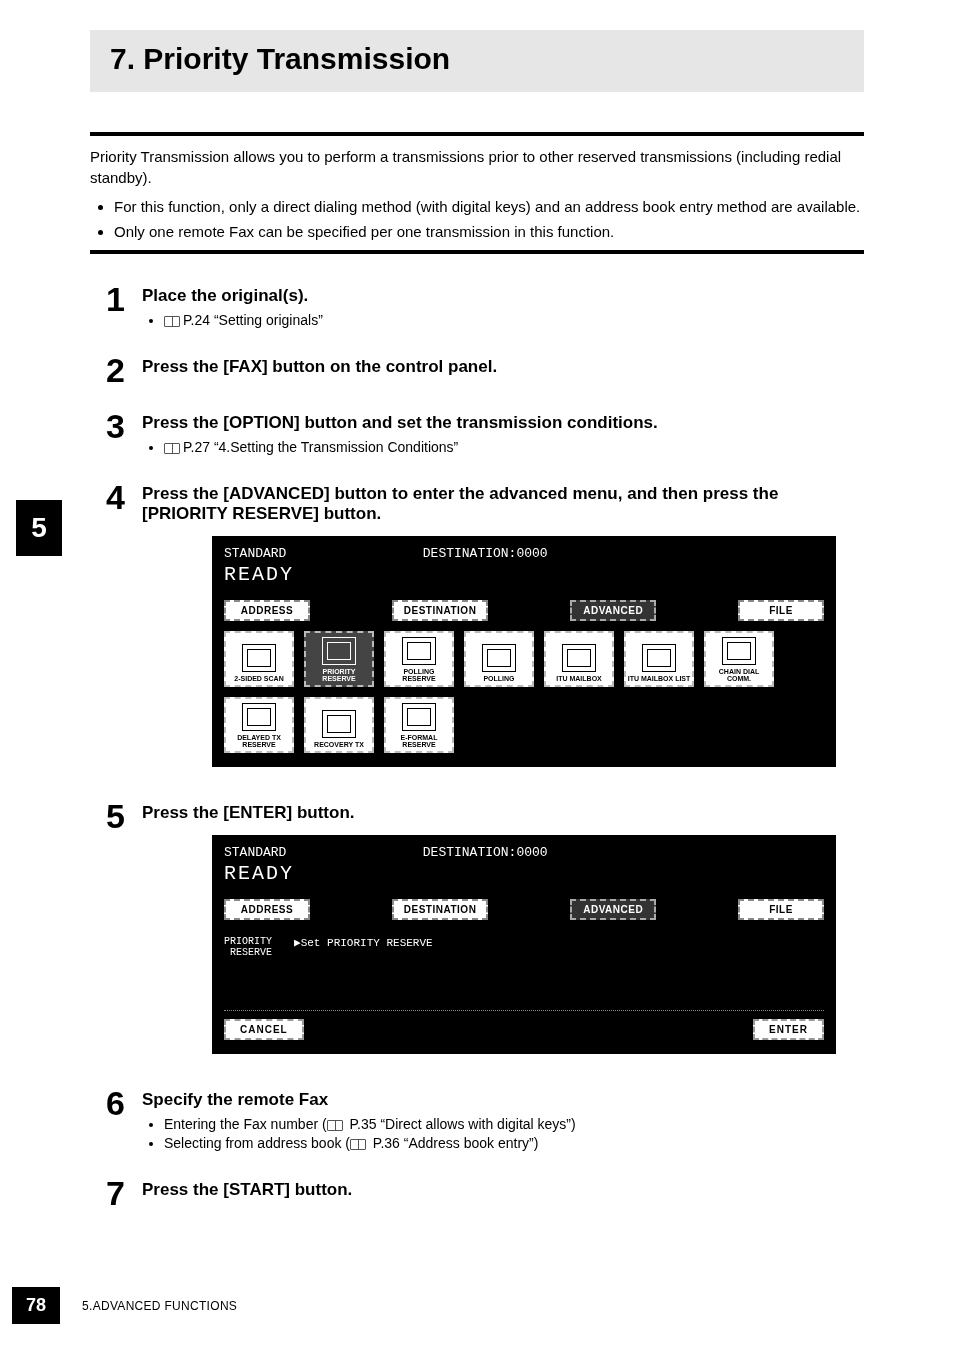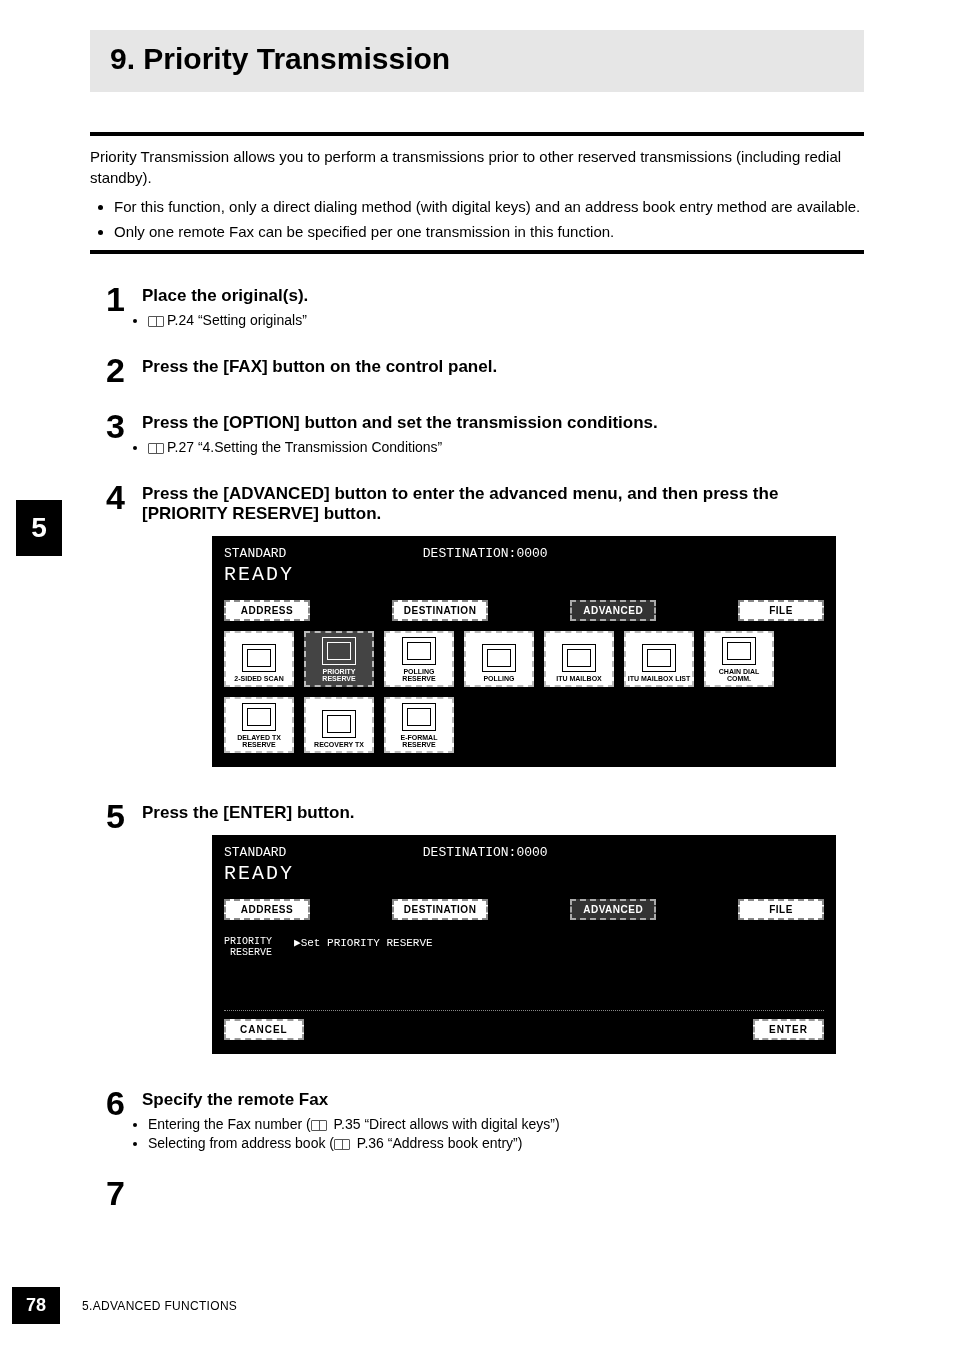--- a/index.html
+++ b/index.html
@@ -10,21 +10,21 @@
   .intro-rule-top { border-top:4px solid #000; margin-bottom:10px; }
   .intro-text { font-size:15px; line-height:1.4; margin-bottom:8px; }
   .bullets { margin:0 0 6px 24px; }
   .bullets li { font-size:15px; line-height:1.4; margin-bottom:4px; }
   .intro-rule-bot { border-top:4px solid #000; margin:8px 0 28px 0; }
   .steps { padding-left:16px; }
   .step { display:flex; align-items:flex-start; margin-bottom:22px; }
   .step-num { font-size:34px; font-weight:bold; width:36px; flex:0 0 36px; line-height:1; }
   .step-body { flex:1; padding-top:4px; }
   .step-title { font-size:17px; font-weight:bold; margin-bottom:6px; }
-  .sub { margin-left:2px; font-size:14px; }
+  .sub { margin-left:18px; font-size:14px; }
   .sub li { list-style-type:disc; margin-left:4px; margin-bottom:3px; }
   .book { display:inline-block; width:16px; height:11px; border:1px solid #555; border-radius:1px; position:relative; vertical-align:middle; margin-right:3px; }
   .book::after { content:""; position:absolute; left:50%; top:0; bottom:0; width:1px; background:#555; }
   .side-tab { position:absolute; left:16px; top:500px; width:46px; height:56px; background:#000; color:#fff; font-size:28px; font-weight:bold; display:flex; align-items:center; justify-content:center; }
   .screen { width:624px; background:#000; margin:12px 0 10px 70px; padding:10px 12px 14px 12px; position:relative; }
   .scr-top { display:flex; justify-content:space-between; font-family:"Courier New",monospace; font-size:13px; color:#fff; }
   .scr-ready { font-family:"Courier New",monospace; font-size:20px; color:#fff; letter-spacing:2px; margin-top:2px; }
   .tabs { display:flex; gap:6px; margin:14px 0 10px 0;justify-content:space-between; }
   .tab { background:#fff; color:#000; font-size:10px; font-weight:bold; padding:3px 10px; border:2px dashed #888; letter-spacing:0.5px; display:flex; align-items:center; justify-content:center; min-width:86px; }
   .tab.dark { background:#333; color:#fff; border:2px dashed #aaa; }
@@ -46,21 +46,21 @@
   .footer-text { font-size:12px; margin-left:22px; letter-spacing:0.3px; }
 </style>
 </head>
 <body>
 
 <div class="side-tab">5</div>
 
 <div class="page">
 
   <div class="title-bar">
-    <h1>9. Priority Transmission</h1>
+    <h1>7. Priority Transmission</h1>
   </div>
 
   <div class="intro-rule-top"></div>
   <p class="intro-text">Priority Transmission allows you to perform a transmissions prior to other reserved transmissions (including redial standby).</p>
   <ul class="bullets">
     <li>For this function, only a direct dialing method (with digital keys) and an address book entry method are available.</li>
     <li>Only one remote Fax can be specified per one transmission in this function.</li>
   </ul>
   <div class="intro-rule-bot"></div>
 
@@ -197,20 +197,23 @@
         <div class="step-title">Specify the remote Fax</div>
         <ul class="sub">
           <li><span>Entering the Fax number (</span><span class="book"></span><span> P.35 “Direct allows with digital keys”)</span></li>
           <li><span>Selecting from address book (</span><span class="book"></span><span> P.36 “Address book entry”)</span></li>
         </ul>
       </div>
     </div>
 
     <div class="step">
       <div class="step-num">7</div>
+      <div class="step-body">
+        <div class="step-title">Press the [START] button.</div>
+      </div>
     </div>
 
   </div>
 </div>
 
 <div class="footer">
   <div class="pg-box">78</div>
   <div class="footer-text">5.ADVANCED FUNCTIONS</div>
 </div>
 

